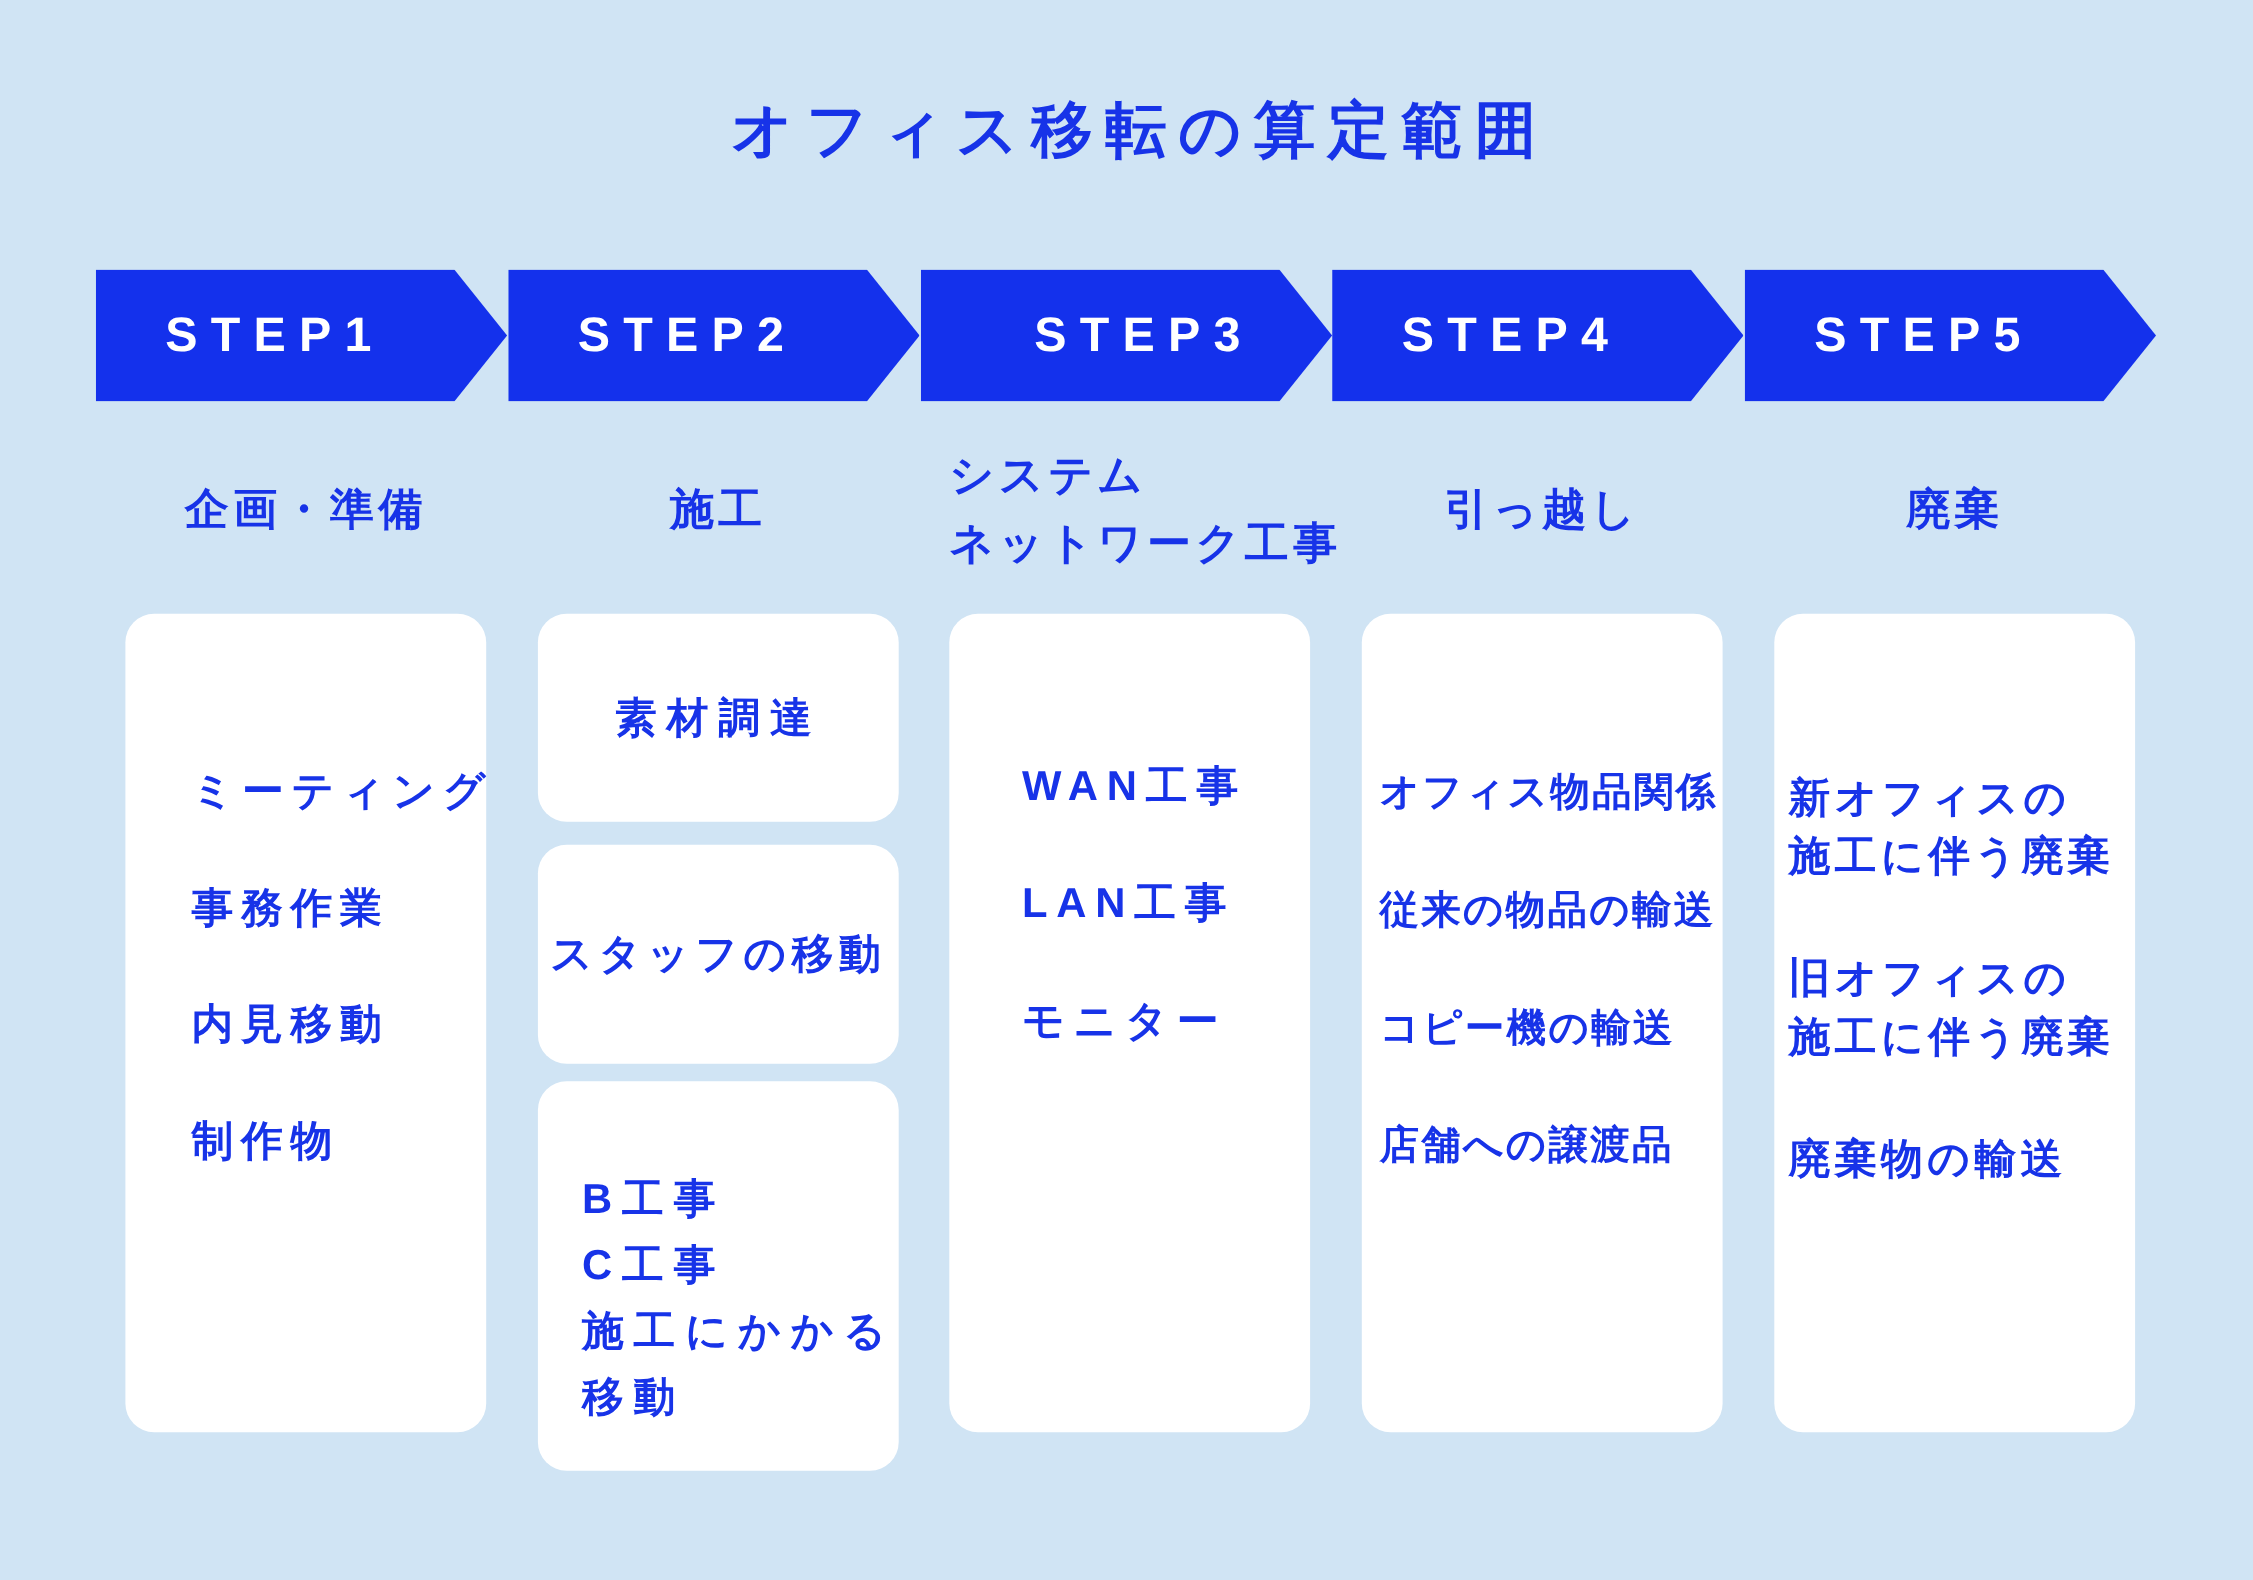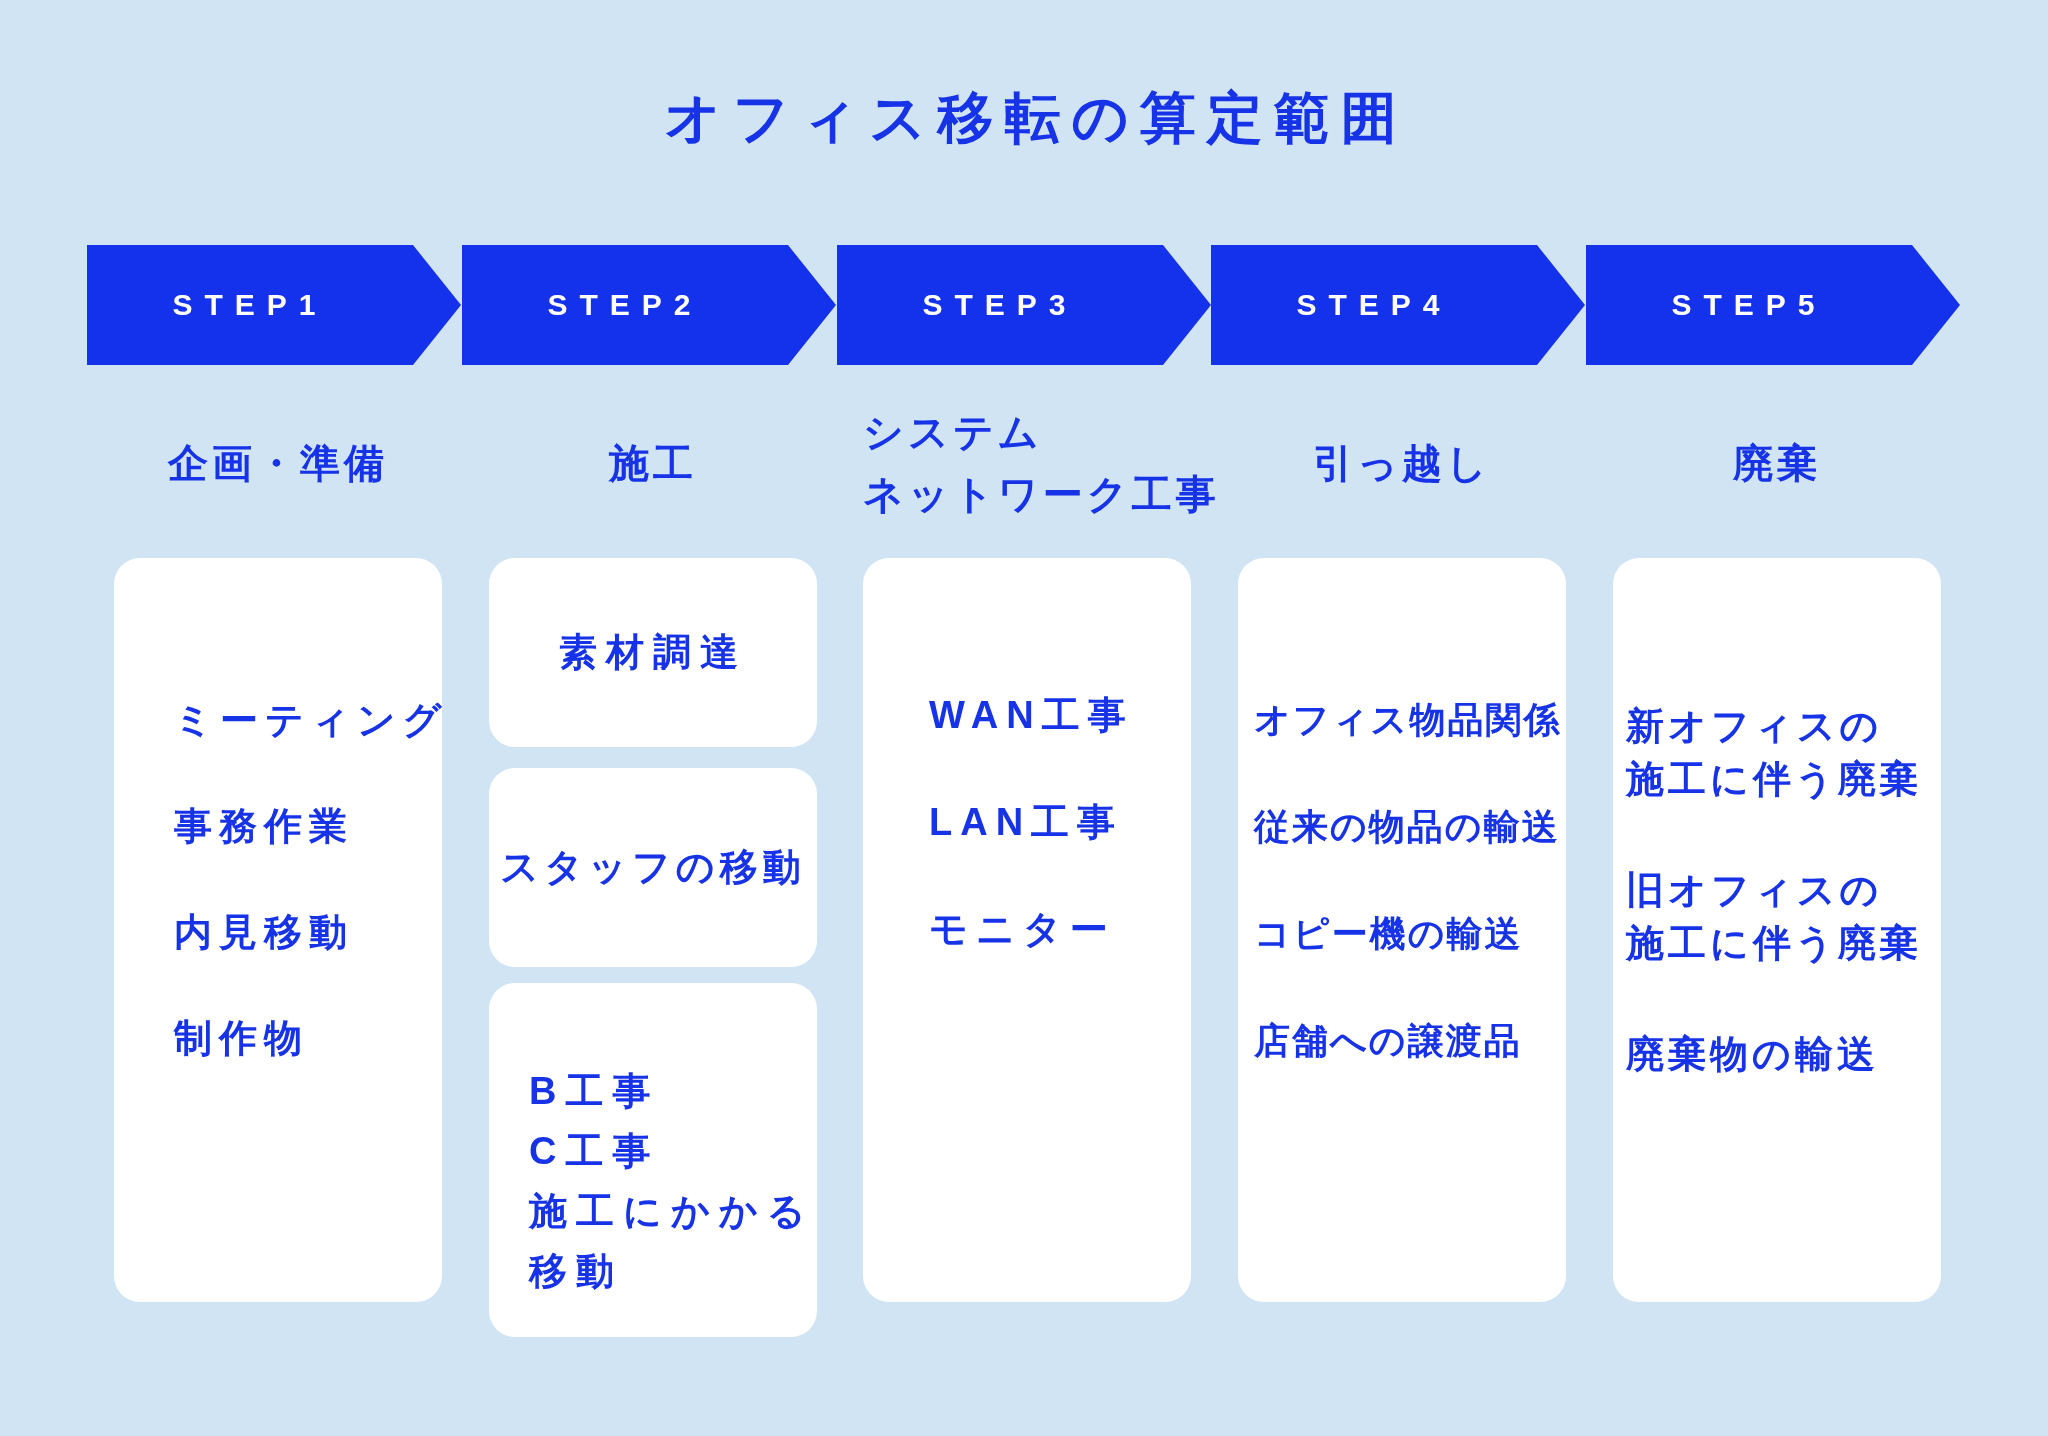--- a/index.html
+++ b/index.html
@@ -25,24 +25,24 @@
   
   .arrow{
     position:absolute;top:245px;height:120px;width:374px;
     background:#1431EC;
     clip-path:polygon(0 0, 326px 0, 374px 50%, 326px 100%, 0 100%);
     display:flex;align-items:center;justify-content:center;
   }
   .arrow .badge{
     padding-right:48px;
     color:#FFFFFF;
-    font-size:30px;letter-spacing:12px;
+    font-size:44px;letter-spacing:12px;
     white-space:nowrap;
   }
-  .a1{left:87px;}  .a2{left:462px;}  .a3{left:837px;}  .a4{left:1211px;}  .a5{left:1586px;}
+  .a1{left:87px;}  .a2{left:462px;}  .a3{left:837px;padding-left:40px;}  .a4{left:1211px;}  .a5{left:1586px;}
 
   
   .col{position:absolute;top:408px;width:328px;color:#1733E8;}
   .c1{left:114px;} .c2{left:489px;} .c3{left:863px;} .c4{left:1238px;} .c5{left:1613px;}
 
   .step-label{
     height:110px;margin-bottom:40px;
     display:flex;align-items:center;justify-content:center;
     font-size:40px;line-height:62px;letter-spacing:4px;
     text-align:center;white-space:nowrap;

